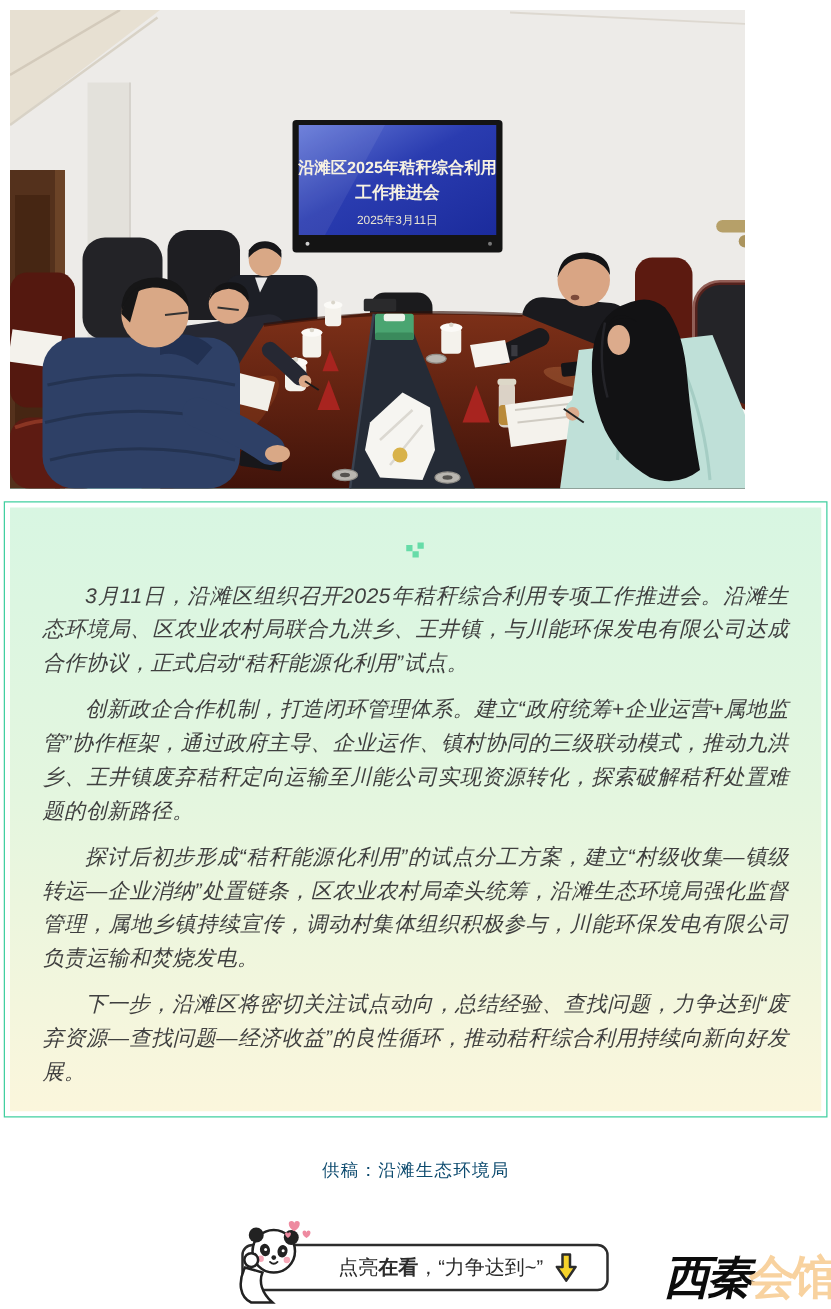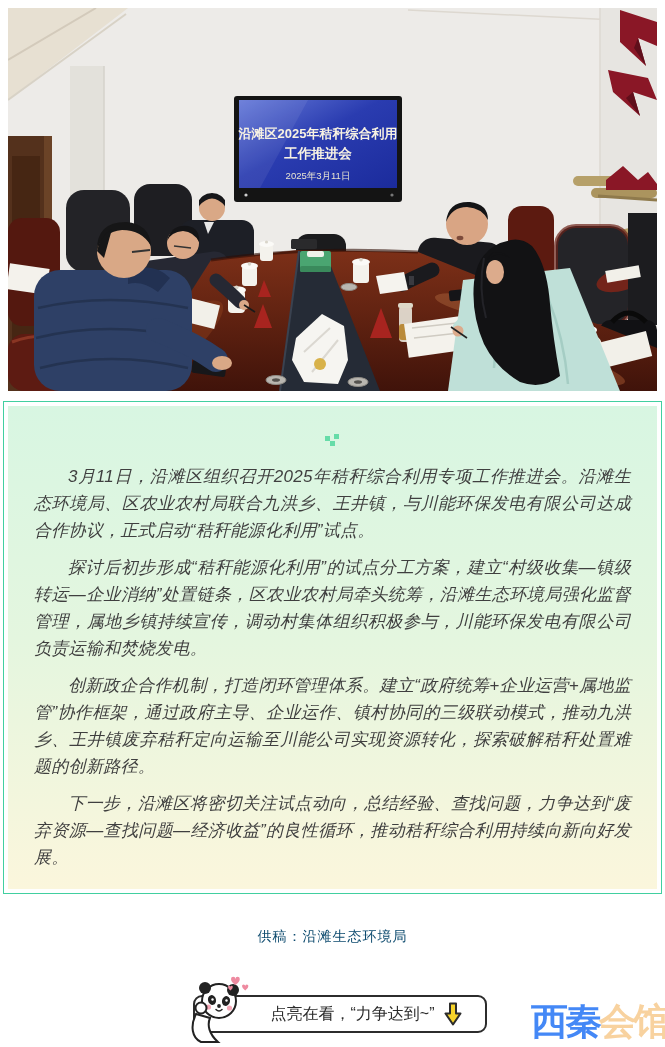--- a/index.html
+++ b/index.html
@@ -1,21 +1,21 @@
 <!DOCTYPE html>
 <html><head>
 <meta charset="utf-8">
 <style>
   html,body{margin:0;padding:0;}
   body{
     width:665px;height:1047px;background:#ffffff;position:relative;overflow:hidden;
     font-family:"Liberation Sans","DejaVu Sans",sans-serif;
   }
   
-  .photo-wrap{margin:8px 8px 0 8px;width:649px;height:383px;overflow:hidden;background:#0f766e;}
+  .photo-wrap{margin:8px 8px 0 8px;width:588px;height:383px;overflow:hidden;background:#0f766e;}
   .photo-wrap svg{display:block;}
   
   .article-card{margin:10px 3px 0 3px;border:1px solid #41cfa0;padding:4px;box-sizing:border-box;}
   .card-inner{
     background:linear-gradient(180deg,#d8f6e2 0%,#e4f6df 48%,#fbf6dc 100%);
     padding:28px 26px 18px 26px;
   }
   .deco{width:16px;height:13px;margin:0 auto 16px auto;position:relative;}
   .deco i{position:absolute;width:5px;height:5px;background:#66dca8;}
   .deco i:nth-child(1){left:0;top:2px;}
@@ -29,28 +29,28 @@
   
   .credit{margin-top:32px;text-align:center;font-size:14px;letter-spacing:1px;color:#0c4a6e;line-height:20px;}
   
   .footer{position:relative;height:80px;margin-top:28px;}
   .cta-rect{
     position:absolute;left:193px;top:21px;width:294px;height:38px;box-sizing:border-box;
     border:2px solid #2c2c2c;border-radius:9px;background:#fff;
     display:flex;align-items:center;justify-content:center;padding-left:52px;gap:9px;
   }
   .cta-text{font-size:16px;color:#2b2b2b;white-space:nowrap;}
-  .cta-text b{font-weight:400;}
+  .cta-text b{font-weight:700;}
   .panda{position:absolute;left:186px;top:0;width:66px;height:74px;}
   
   .watermark{
     position:absolute;left:531px;top:1002px;font-size:37px;font-weight:700;
     letter-spacing:-3px;line-height:40px;white-space:nowrap;opacity:.95;
   }
-  .wm-blue{color:#3b82f6;}
+  .wm-blue{color:#000000;font-style:italic;}
   .wm-orange{color:#f8d09a;}
 </style>
 </head>
 <body>
 
 <div class="photo-wrap">
 <svg width="649" height="383" viewBox="0 0 649 383" xmlns="http://www.w3.org/2000/svg">
   <defs>
     <linearGradient id="screenGrad" x1="0" y1="0" x2="1" y2="1">
       <stop offset="0" stop-color="#6579d8"></stop>
@@ -268,22 +268,22 @@
 </div>
 
 <div class="article-card">
   <div class="card-inner">
     <div class="deco">
         <i></i>
         <i></i>
         <i></i>
       </div>
     <p class="para">3月11日，沿滩区组织召开2025年秸秆综合利用专项工作推进会。沿滩生态环境局、区农业农村局联合九洪乡、王井镇，与川能环保发电有限公司达成合作协议，正式启动“秸秆能源化利用”试点。</p>
+    <p class="para">创新政企合作机制，打造闭环管理体系。建立“政府统筹+企业运营+属地监管”协作框架，通过政府主导、企业运作、镇村协同的三级联动模式，推动九洪乡、王井镇废弃秸秆定向运输至川能公司实现资源转化，探索破解秸秆处置难题的创新路径。</p>
     <p class="para">探讨后初步形成“秸秆能源化利用”的试点分工方案，建立“村级收集—镇级转运—企业消纳”处置链条，区农业农村局牵头统筹，沿滩生态环境局强化监督管理，属地乡镇持续宣传，调动村集体组织积极参与，川能环保发电有限公司负责运输和焚烧发电。</p>
-    <p class="para">创新政企合作机制，打造闭环管理体系。建立“政府统筹+企业运营+属地监管”协作框架，通过政府主导、企业运作、镇村协同的三级联动模式，推动九洪乡、王井镇废弃秸秆定向运输至川能公司实现资源转化，探索破解秸秆处置难题的创新路径。</p>
     <p class="para">下一步，沿滩区将密切关注试点动向，总结经验、查找问题，力争达到“废弃资源—查找问题—经济收益”的良性循环，推动秸秆综合利用持续向新向好发展。</p>
   </div>
 </div>
 
 <div class="credit">供稿：沿滩生态环境局</div>
 
 <div class="footer">
   <div class="cta-rect">
     <span class="cta-text"><span>点亮</span><b>在看</b><span>，“力争达到~”</span></span>
     <svg width="18" height="25" viewBox="0 0 18 25">

